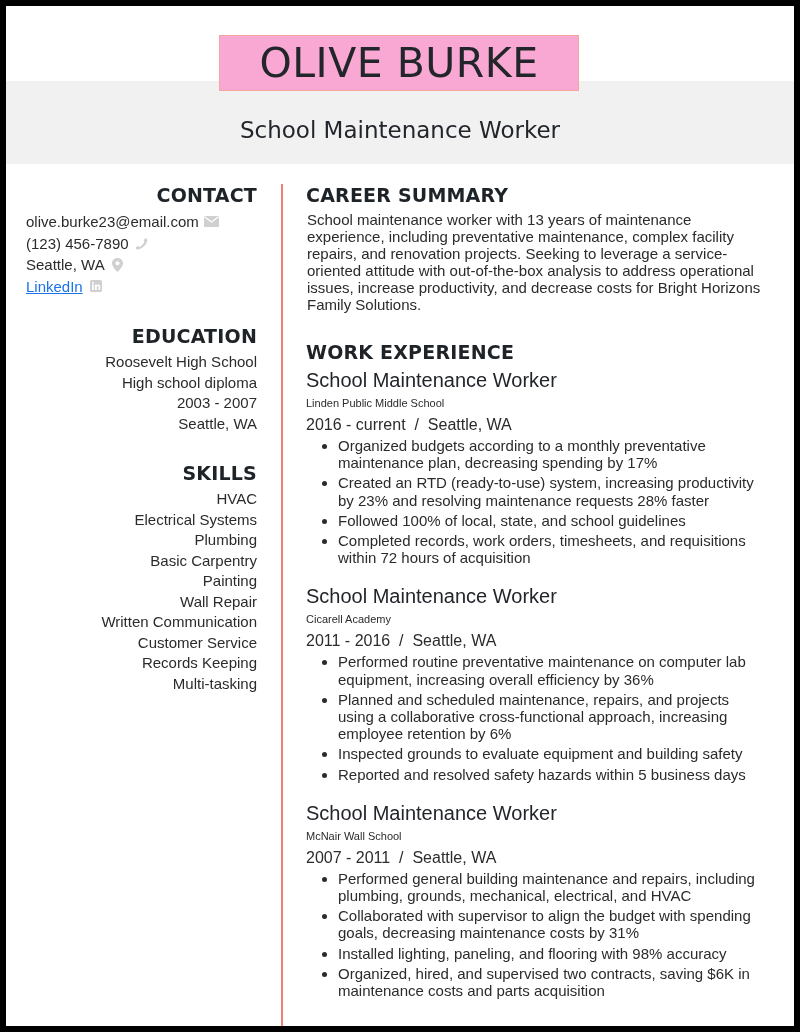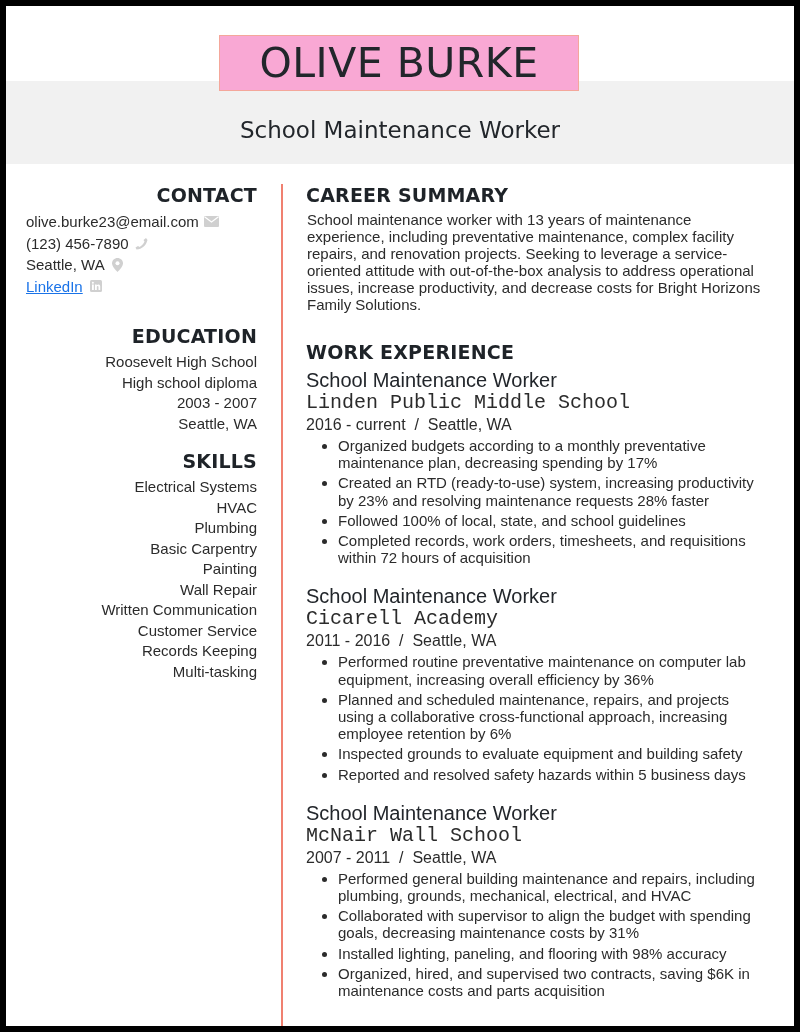--- a/index.html
+++ b/index.html
@@ -16,21 +16,21 @@
   .left .line { font-size: 15px; line-height: 20.5px; color: #2b2b2b; white-space: nowrap; }
   .contact-row { display: flex; align-items: center; font-size: 15px; line-height: 21.5px; }
   .contact-row .ico { width: 16px; height: 14px; margin-left: 5px; display: inline-flex; align-items: center; justify-content: center; }
   .link { color: #1a73e8; text-decoration: underline; }
   .edu-line { font-size: 16px; line-height: 21px; }
   .edu-small { font-size: 15px; line-height: 20.5px; }
   .skill { font-size: 15px; line-height: 19.9px; }
   .summary { font-size: 15px; line-height: 17px; color: #2b2b2b; margin: 1px; }
   .job { margin-bottom: 18px; }
   .job-t { font-size: 20px; line-height: 24px; color: #22262b; margin-top: 3px; }
-  .job-c { font-size: 20px; line-height: 22px; font-family: Liberation Mono, monospace; }
+  .job-c { font-size: 11px; line-height: 22px; }
   .job-d { font-size: 16px; line-height: 22px; }
   ul { margin: 1px 0 0 0; padding-left: 32px; }
   li { font-size: 15px; line-height: 17.2px; margin-bottom: 3px; }
 </style>
 </head>
 <body>
 
 <div class="page">
   <div class="band"></div>
   <div class="name-box">
@@ -83,24 +83,24 @@
     </div>
 
     <div style="margin-top:28px;">
       <h2 class="sec-h">EDUCATION</h2>
       <div class="line edu-line">Roosevelt High School</div>
       <div class="line edu-line">High school diploma</div>
       <div class="line edu-small">2003 - 2007</div>
       <div class="line edu-small">Seattle, WA</div>
     </div>
 
-    <div style="margin-top:16px;">
+    <div style="margin-top:28px;">
       <h2 class="sec-h">SKILLS</h2>
+      <div class="line skill">HVAC</div>
       <div class="line skill">Electrical Systems</div>
-      <div class="line skill">HVAC</div>
       <div class="line skill">Plumbing</div>
       <div class="line skill">Basic Carpentry</div>
       <div class="line skill">Painting</div>
       <div class="line skill">Wall Repair</div>
       <div class="line skill">Written Communication</div>
       <div class="line skill">Customer Service</div>
       <div class="line skill">Records Keeping</div>
       <div class="line skill">Multi-tasking</div>
     </div>
   </div>

